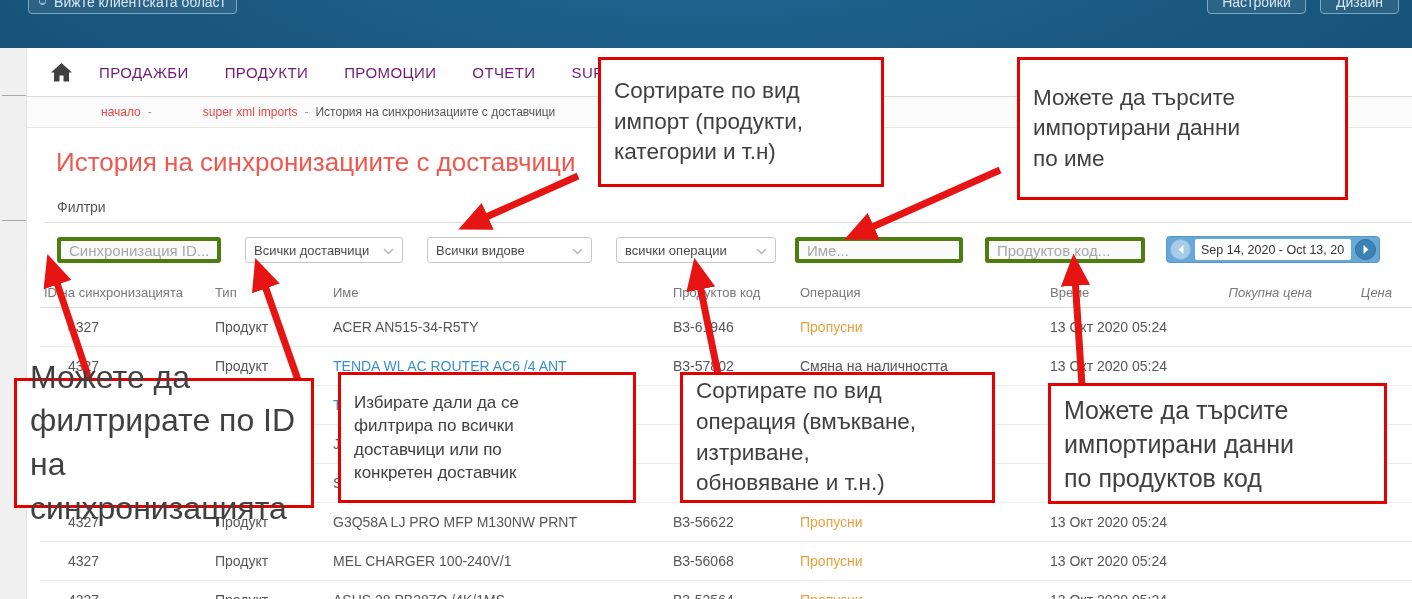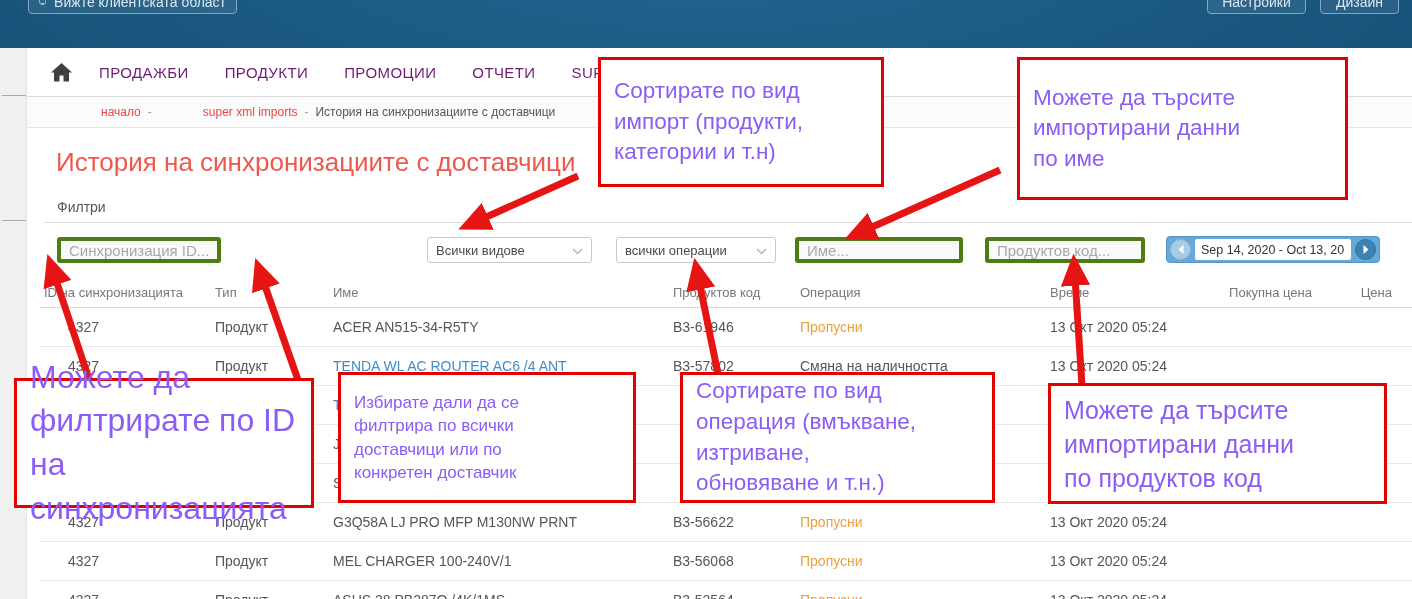--- a/index.html
+++ b/index.html
@@ -68,28 +68,28 @@
   
   .table { position:absolute; left:40px; top:278px; width:1372px; }
   .thead,.trow { display:grid;
     grid-template-columns:171px 118px 340px 127px 250px 155px 147px 1fr; }
   .thead { height:30px; border-bottom:1px solid #d9d9d9; }
   .trow { height:39px; border-bottom:1px solid #eaeaea; }
   .hcell { display:flex; align-items:center; padding-left:4px; font-size:13px; color:#77777c; }
   .cell { display:flex; align-items:center; padding-left:4px; font-size:14px; color:#55555a;
     white-space:nowrap; overflow:hidden; }
   .c-id { padding-left:28px; }
-  .right { justify-content:flex-end; padding-right:36px; }
+  .right { justify-content:flex-end; padding-right:36px;font-style:italic; }
   .r-last { padding-right:20px; }
   .link { color:#3e8fc9; cursor:pointer; }
   .op-skip { color:#eba03c; }
 
   
   .arrows { position:absolute; inset:0; z-index:40; pointer-events:none; }
-  .note { position:absolute; z-index:50; background:#fff; border:3px solid #e20000; color:#8b5cf6;
+  .note { position:absolute; z-index:50; background:#fff; border:3px solid #e20000; color:#404040;
     white-space:pre-line; line-height:1.36; padding:6px 13px; display:flex; align-items:center; }
   .note-sort-import   { left:598px;  top:57px;  width:286px; height:130px; font-size:22.5px; }
   .note-search-name   { left:1017px; top:57px;  width:331px; height:143px; font-size:22.5px; }
   .note-filter-id     { left:14px;   top:378px; width:300px; height:130px; font-size:32px; }
   .note-supplier      { left:338px;  top:372px; width:298px; height:131px; font-size:17px; }
   .note-sort-op       { left:680px;  top:372px; width:315px; height:131px; font-size:22.5px; }
   .note-search-code   { left:1048px; top:383px; width:339px; height:121px; font-size:25px; }
 </style>
 </head>
 <body>
@@ -137,20 +137,28 @@
     <span class="bc-link">super xml imports</span>
     <span class="bc-sep">-</span>
     <span class="bc-current">История на синхронизациите с доставчици</span>
   </div>
 
   <div class="page-title">История на синхронизациите с доставчици</div>
   <div class="filters-label">Филтри</div>
   <div class="filters-rule"></div>
 
   <input class="f-input" style="left: 57px; width: 164px;" type="text" placeholder="Синхронизация ID...">
+  <div class="f-dd" style="left:245px;width:158px">
+    <span>Всички доставчици</span>
+    <span class="dd-chev">
+      <svg width="11" height="7" viewBox="0 0 11 7">
+          <polyline points="1,1 5.5,5.5 10,1" fill="none" stroke="#b5b5b5" stroke-width="1.4"></polyline>
+        </svg>
+    </span>
+  </div>
   <div class="f-dd" style="left:427px;width:165px">
     <span>Всички видове</span>
     <span class="dd-chev">
       <svg width="11" height="7" viewBox="0 0 11 7">
           <polyline points="1,1 5.5,5.5 10,1" fill="none" stroke="#b5b5b5" stroke-width="1.4"></polyline>
         </svg>
     </span>
   </div>
   <div class="f-dd" style="left:616px;width:160px">
     <span>всички операции</span>

